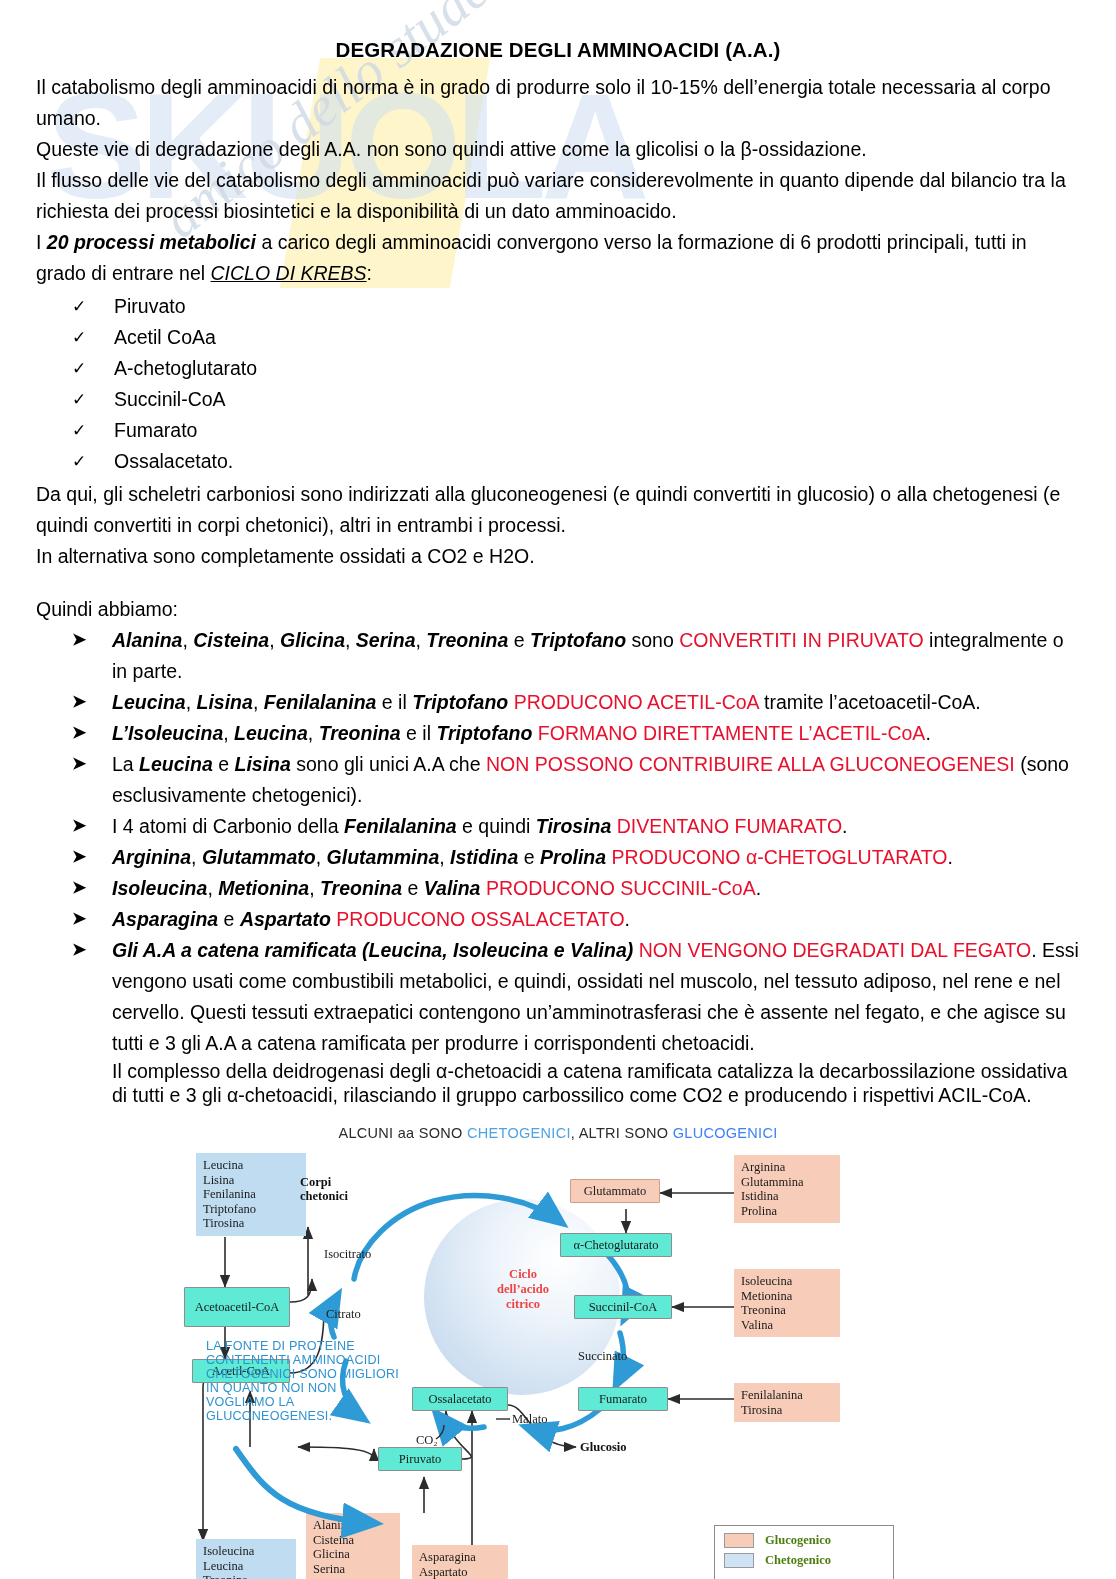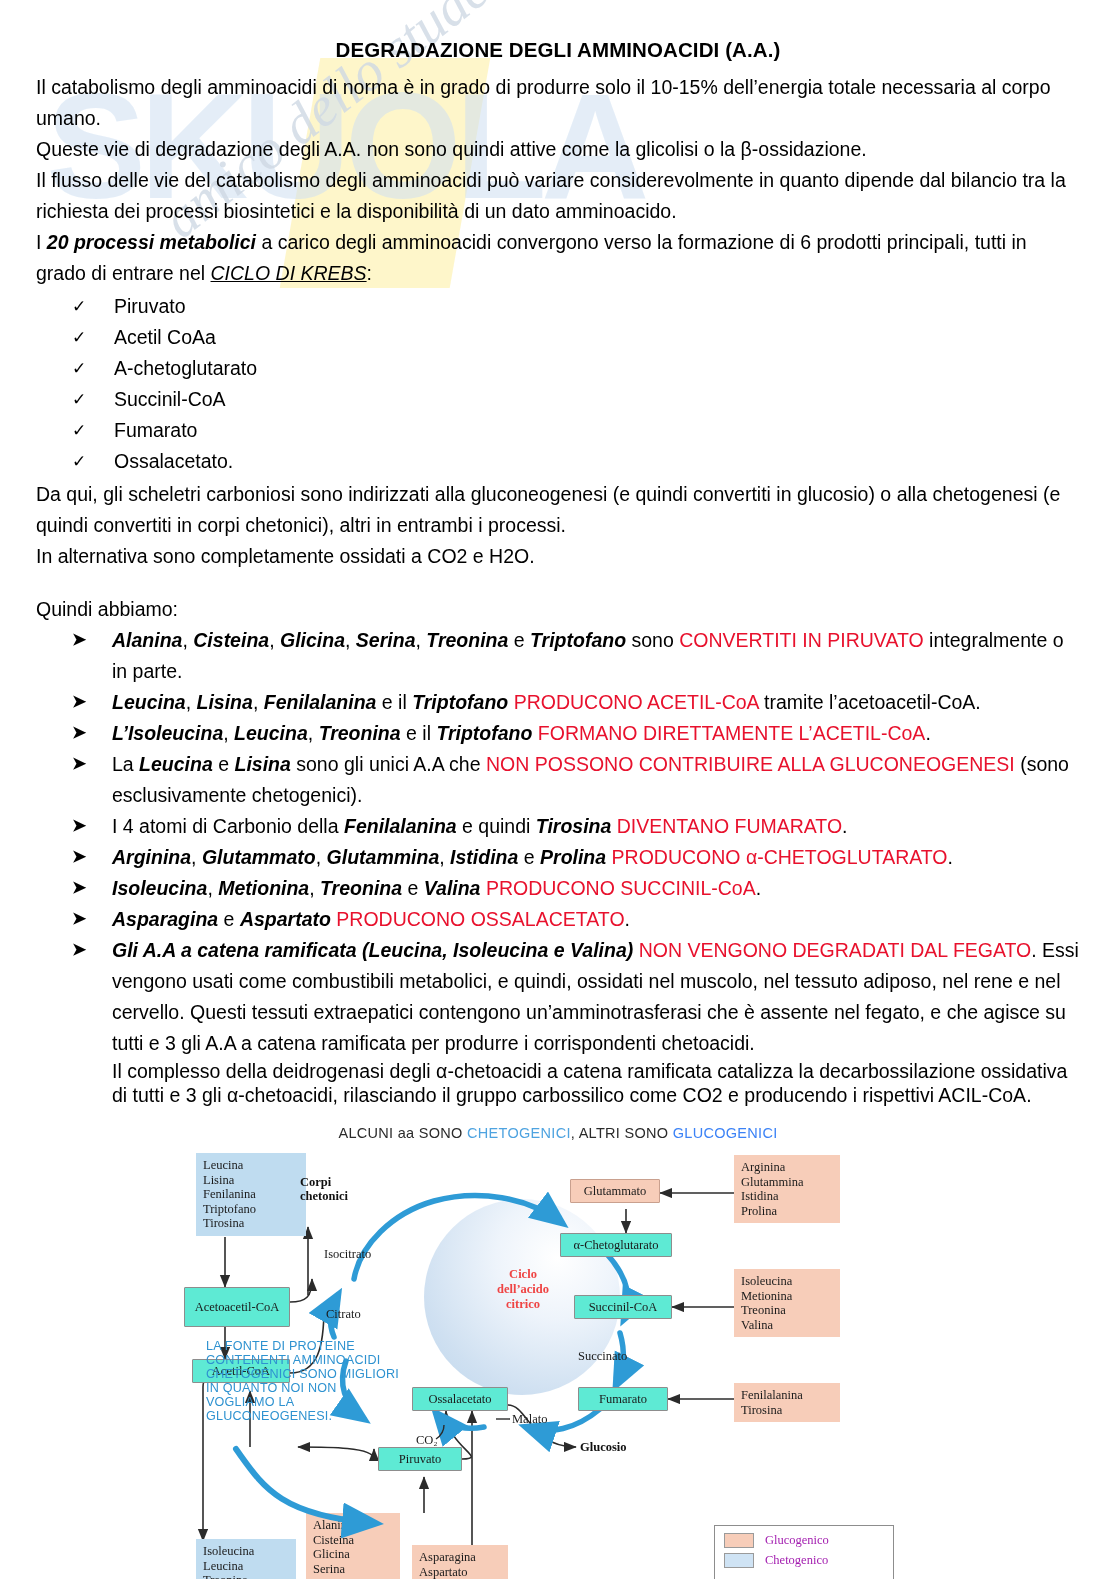--- a/index.html
+++ b/index.html
@@ -104,21 +104,21 @@
   svg.arrows-svg{position:absolute;left:0;top:0;width:760px;height:470px;overflow:visible;}
 
   .legend{
     position:absolute;left:536px;top:378px;width:180px;height:62px;
     border:1px solid #8d8d8d;background:#fff;padding:7px 9px;
   }
   .legend .row{display:flex;align-items:center;margin-bottom:5px;}
   .legend .sw{width:30px;height:15px;border:1px solid #9a9a9a;margin-right:11px;}
   .legend .sw.g{background:#f7cdb9;}
   .legend .sw.k{background:#cfe3f4;}
-  .legend .lb{font-family:"Liberation Serif", serif;font-size:12.5px;color:#a21caf;}
+  .legend .lb{font-family:"Liberation Serif", serif;font-size:12.5px;color:#4d7c0f;font-weight:bold;}
 
   .annot{
     position:absolute;left:28px;top:192px;width:200px;
     color:#2e92d0;font-size:12.6px;line-height:14px;letter-spacing:.2px;
   }
 </style>
 </head>
 <body>
 
 <div class="wm wm-hl"></div>

